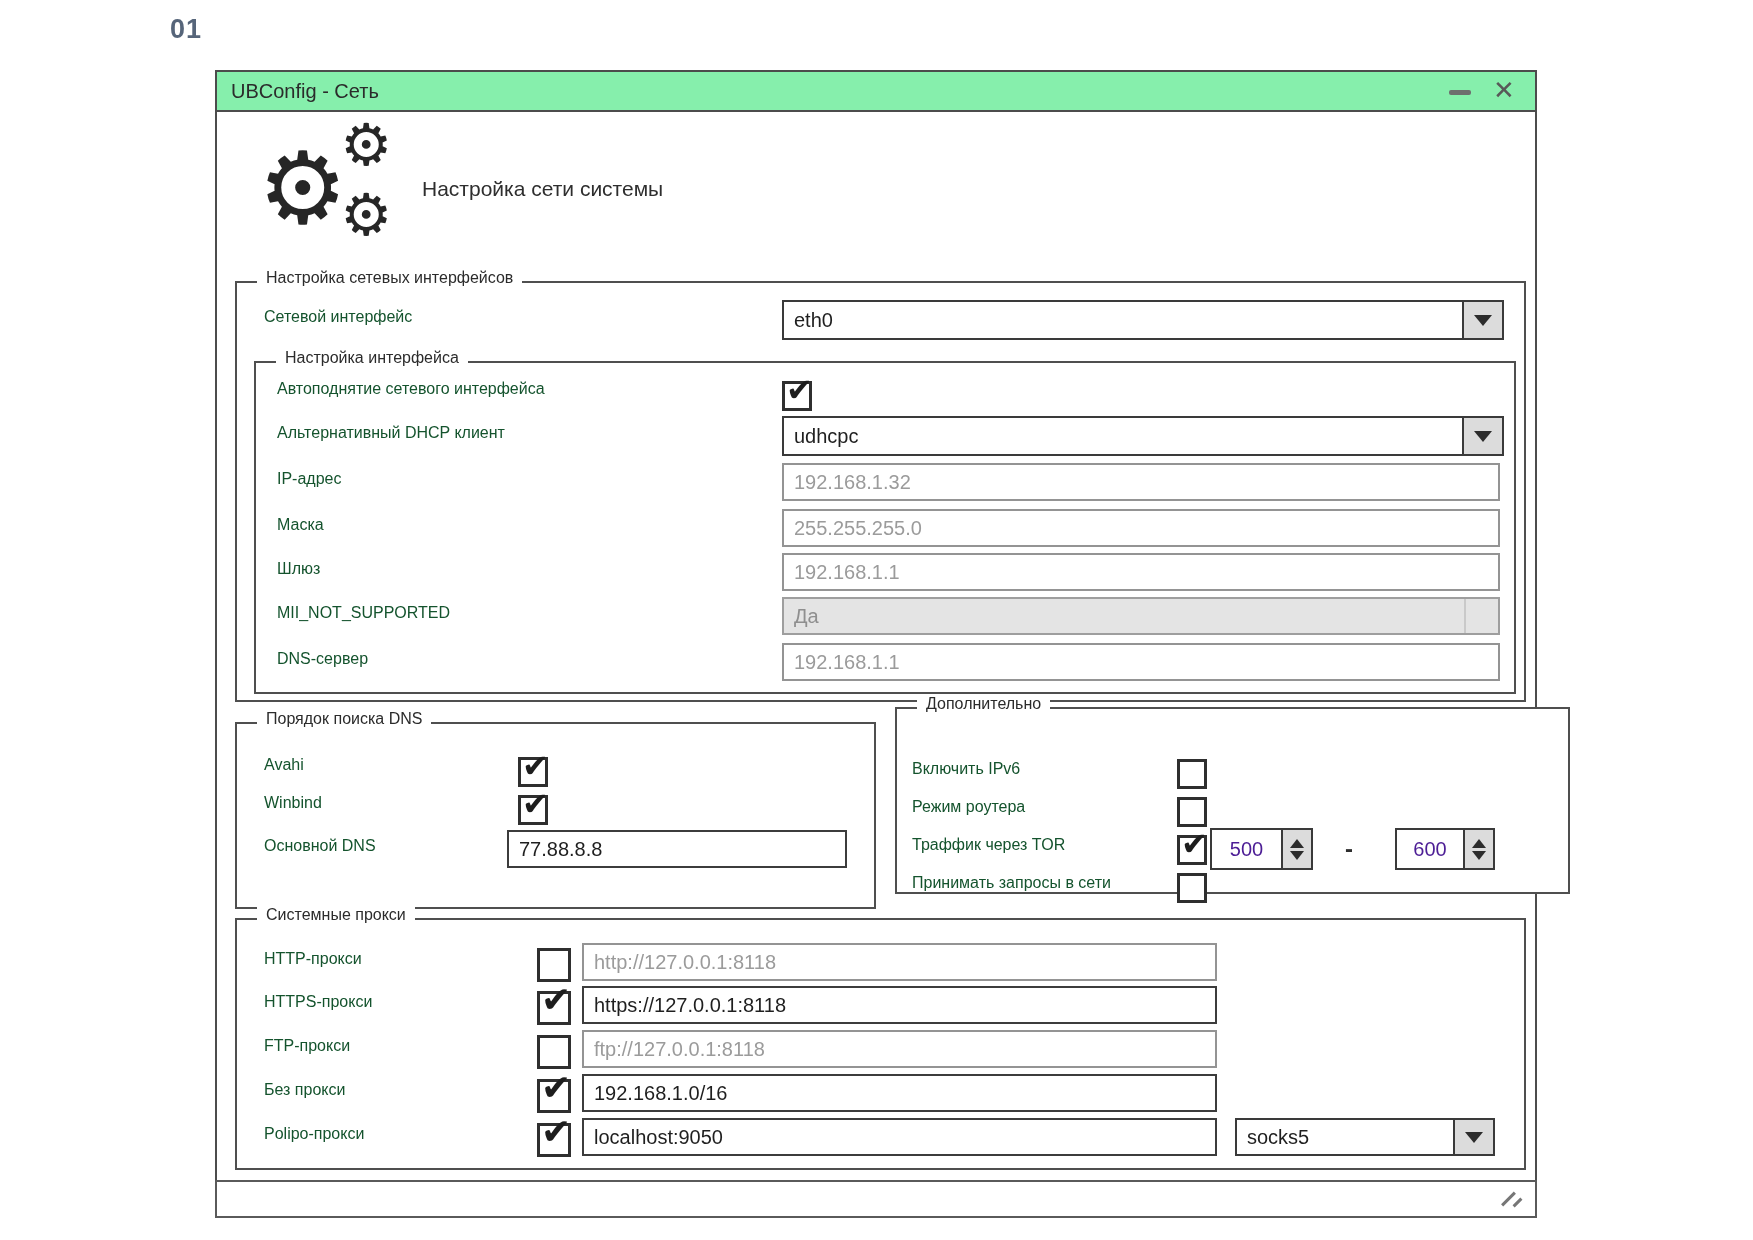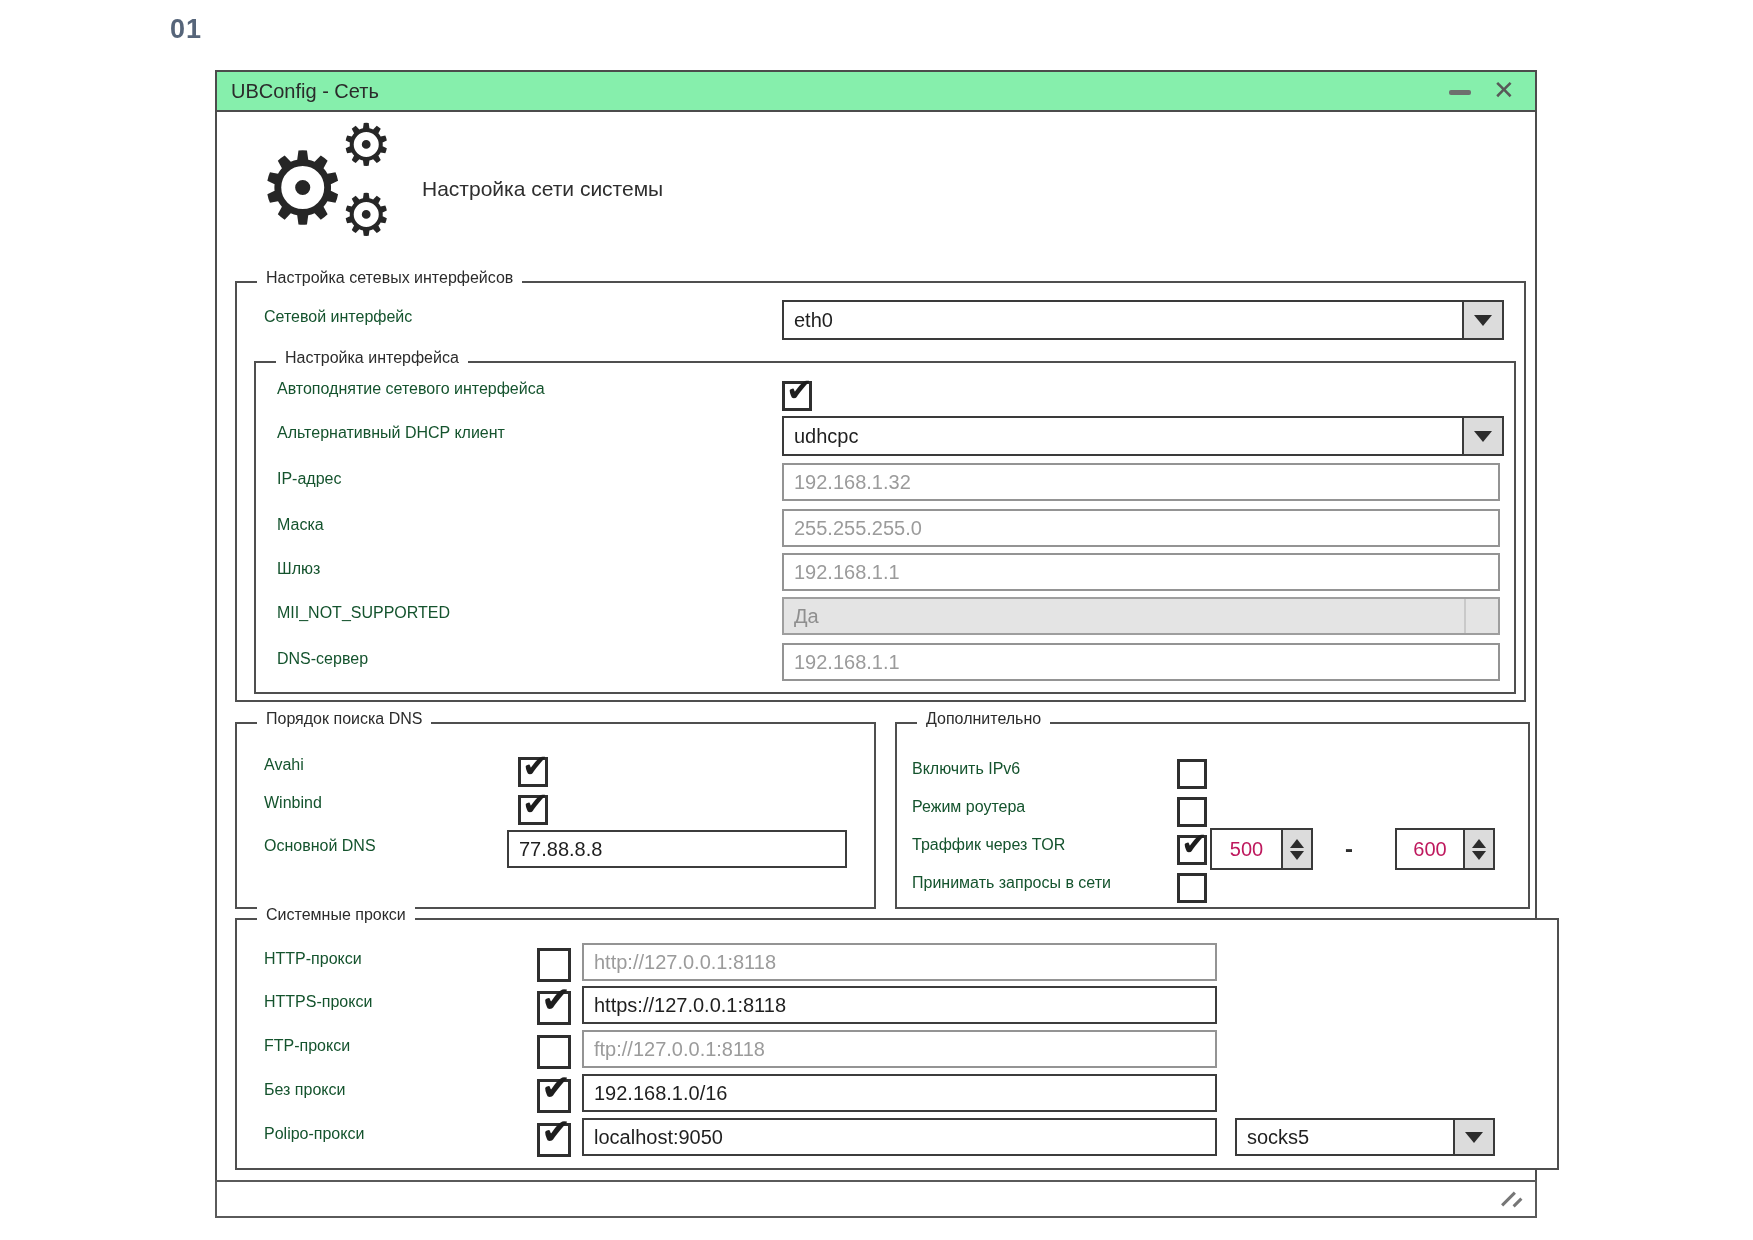--- a/index.html
+++ b/index.html
@@ -47,21 +47,21 @@
 
   
   .combo{position:absolute;box-sizing:border-box;border:2px solid #3a3a3a;background:#fff;cursor:pointer;}
   .combo-val{position:absolute;left:10px;top:50%;transform:translateY(-50%);font-size:20px;color:#1f1f1f;white-space:nowrap;}
   .combo-btn{position:absolute;right:0;top:0;bottom:0;width:38px;background:#dcdcdc;border-left:2px solid #3a3a3a;
              display:flex;align-items:center;justify-content:center;cursor:pointer;}
   .tri-down{width:0;height:0;border-left:9px solid transparent;border-right:9px solid transparent;border-top:11px solid #2c2c2c;}
 
   
   .spinner{position:absolute;box-sizing:border-box;border:2px solid #3a3a3a;background:#fff;}
-  .spin-val{position:absolute;left:0;right:30px;top:50%;transform:translateY(-50%);text-align:center;font-size:20px;color:#be185d;}
+  .spin-val{position:absolute;left:0;right:30px;top:50%;transform:translateY(-50%);text-align:center;font-size:20px;color:#4c1d95;}
   .spin-btn{position:absolute;right:0;top:0;bottom:0;width:28px;background:#dcdcdc;border-left:2px solid #3a3a3a;
             display:flex;flex-direction:column;align-items:center;justify-content:center;gap:3px;cursor:pointer;}
   .tri-up-s{width:0;height:0;border-left:7px solid transparent;border-right:7px solid transparent;border-bottom:9px solid #2c2c2c;}
   .tri-down-s{width:0;height:0;border-left:7px solid transparent;border-right:7px solid transparent;border-top:9px solid #2c2c2c;}
   .range-dash{position:absolute;font-size:24px;font-weight:bold;color:#2e2e2e;}
 
   
   .statusbar{position:absolute;left:-2px;right:-2px;bottom:-2px;height:34px;border:2px solid #5a5a5a;background:#fff;}
   .grip{position:absolute;right:10px;bottom:7px;width:24px;height:20px;cursor:nwse-resize;}
   .grip i{position:absolute;width:3px;background:#767676;transform:rotate(45deg);}
@@ -135,21 +135,21 @@
     <div class="group" style="left:18px;top:650px;width:637px;height:183px;">
       <span class="legend">Порядок поиска DNS</span>
     </div>
     <span class="lbl" style="left:47px;top:684px;">Avahi</span>
     <span class="cb on" style="left:301px;top:685px;"></span>
     <span class="lbl" style="left:47px;top:722px;">Winbind</span>
     <span class="cb on" style="left:301px;top:723px;"></span>
     <span class="lbl" style="left:47px;top:765px;">Основной DNS</span>
     <input class="fld hard" style="left: 290px; top: 758px; width: 340px;" value="77.88.8.8">
 
-    <div class="group" style="left:678px;top:650px;width:631px;height:183px;">
+    <div class="group" style="left:678px;top:635px;width:631px;height:183px;padding-left:40px;">
       <span class="legend">Дополнительно</span>
     </div>
     <span class="lbl" style="left:695px;top:688px;">Включить IPv6</span>
     <span class="cb" style="left:960px;top:687px;"></span>
 
     <span class="lbl" style="left:695px;top:726px;">Режим роутера</span>
     <span class="cb" style="left:960px;top:725px;"></span>
 
     <span class="lbl" style="left:695px;top:764px;">Траффик через TOR</span>
     <span class="cb on" style="left:960px;top:763px;"></span>
@@ -165,21 +165,21 @@
       <span class="spin-val">600</span>
       <span class="spin-btn">
           <i class="tri-up-s"></i>
           <i class="tri-down-s"></i>
         </span>
     </div>
 
     <span class="lbl" style="left:695px;top:802px;">Принимать запросы в сети</span>
     <span class="cb" style="left:960px;top:801px;"></span>
 
-    <div class="group" style="left:18px;top:846px;width:1287px;height:248px;padding-left:33px;">
+    <div class="group" style="left:18px;top:846px;width:1287px;height:248px;">
       <span class="legend">Системные прокси</span>
     </div>
 
     <span class="lbl" style="left:47px;top:878px;">HTTP-прокси</span>
     <span class="cb cb-lg" style="left:320px;top:876px;"></span>
     <input class="fld soft" style="left: 365px; top: 871px; width: 635px;" placeholder="http://127.0.0.1:8118">
 
     <span class="lbl" style="left:47px;top:921px;">HTTPS-прокси</span>
     <span class="cb cb-lg on" style="left:320px;top:919px;"></span>
     <input class="fld hard" style="left: 365px; top: 914px; width: 635px;" value="https://127.0.0.1:8118">

